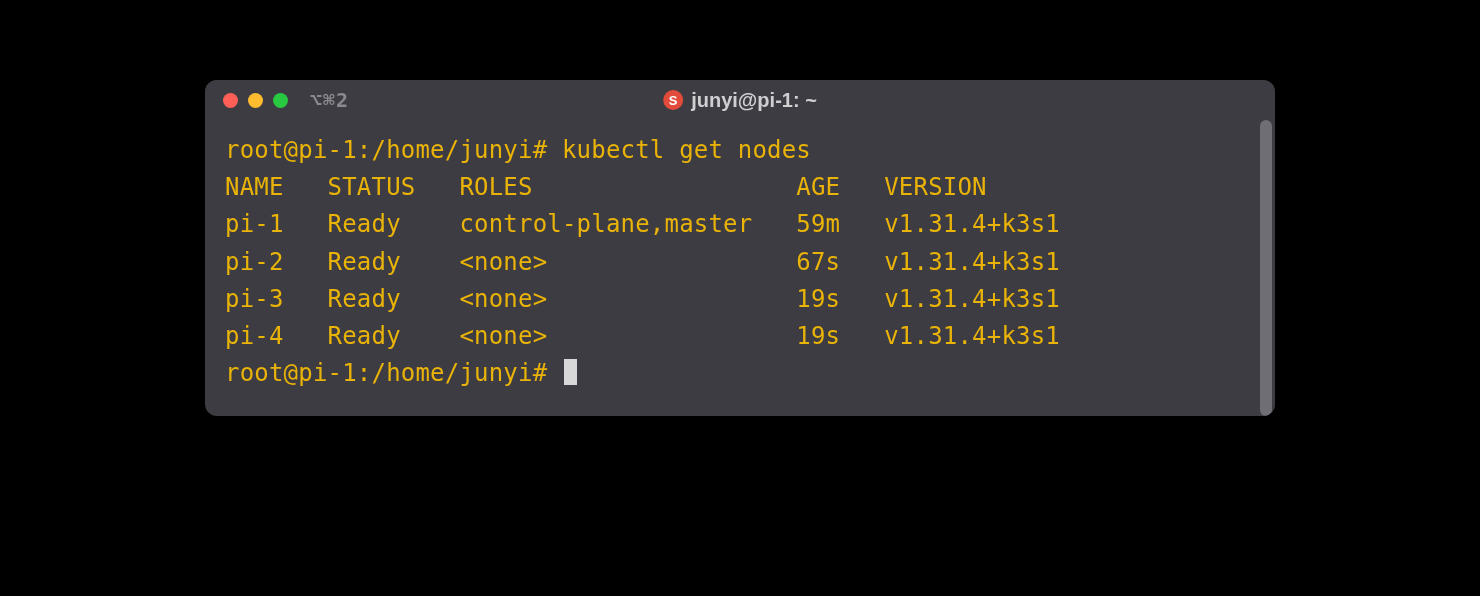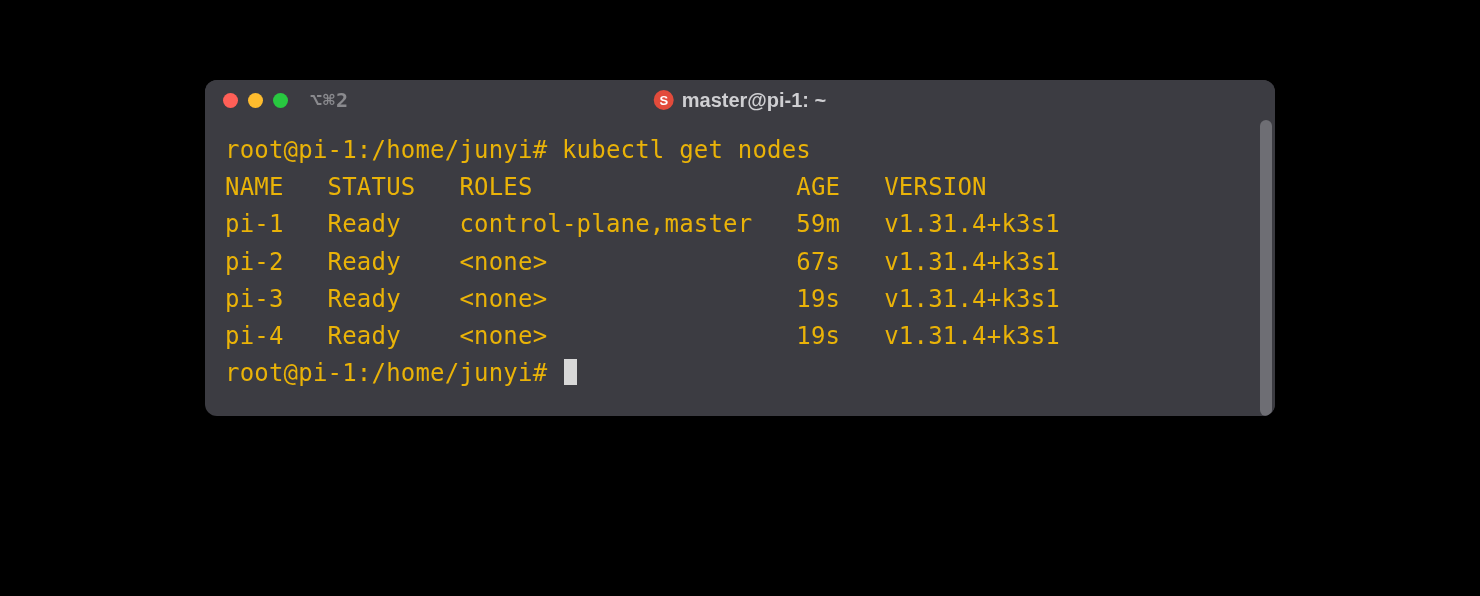--- a/index.html
+++ b/index.html
@@ -118,21 +118,21 @@
 
   <div class="titlebar">
     <div class="traffic-lights">
       <div class="light light-close"></div>
       <div class="light light-min"></div>
       <div class="light light-max"></div>
     </div>
     <div class="hotkey-hint">⌥⌘2</div>
     <div class="title-center">
       <div class="badge-s">S</div>
-      <span>master@pi-1: ~</span>
+      <span>junyi@pi-1: ~</span>
     </div>
   </div>
 
   <div class="terminal-body"><span>root@pi-1:/home/junyi# </span><span>kubectl get nodes</span>
 <span>NAME   STATUS   ROLES                  AGE   VERSION</span>
 <span>pi-1   Ready    control-plane,master   59m   v1.31.4+k3s1</span>
 <span>pi-2   Ready    &lt;none&gt;                 67s   v1.31.4+k3s1</span>
 <span>pi-3   Ready    &lt;none&gt;                 19s   v1.31.4+k3s1</span>
 <span>pi-4   Ready    &lt;none&gt;                 19s   v1.31.4+k3s1</span>
 <span>root@pi-1:/home/junyi# </span><span class="cursor-block"></span></div>

